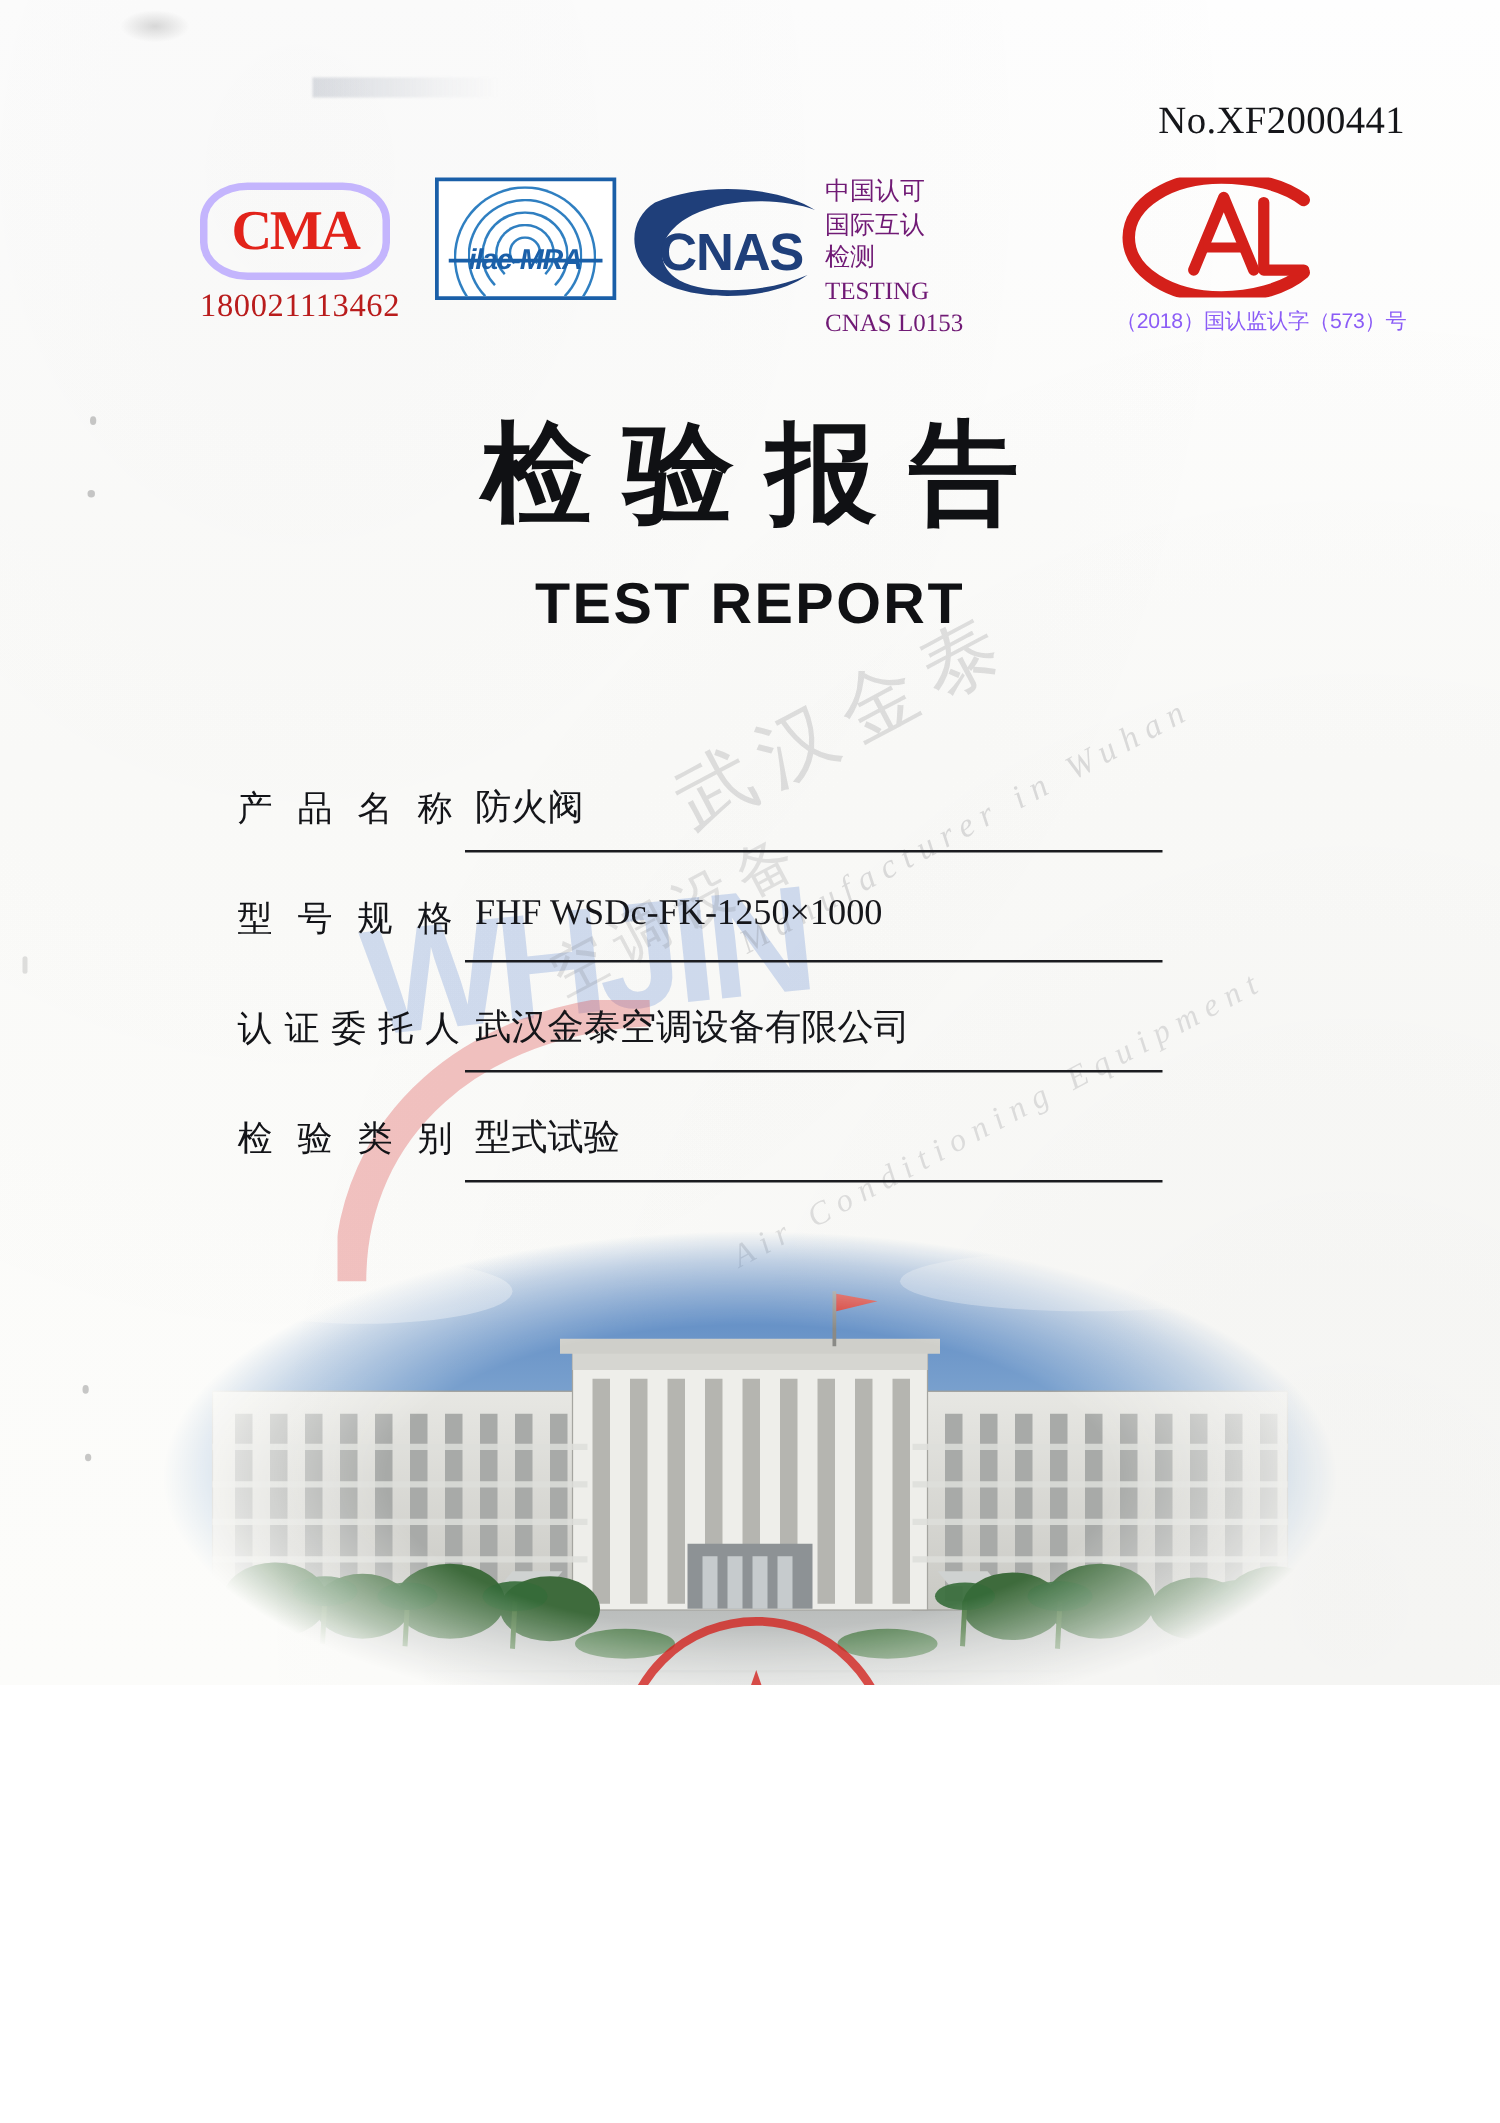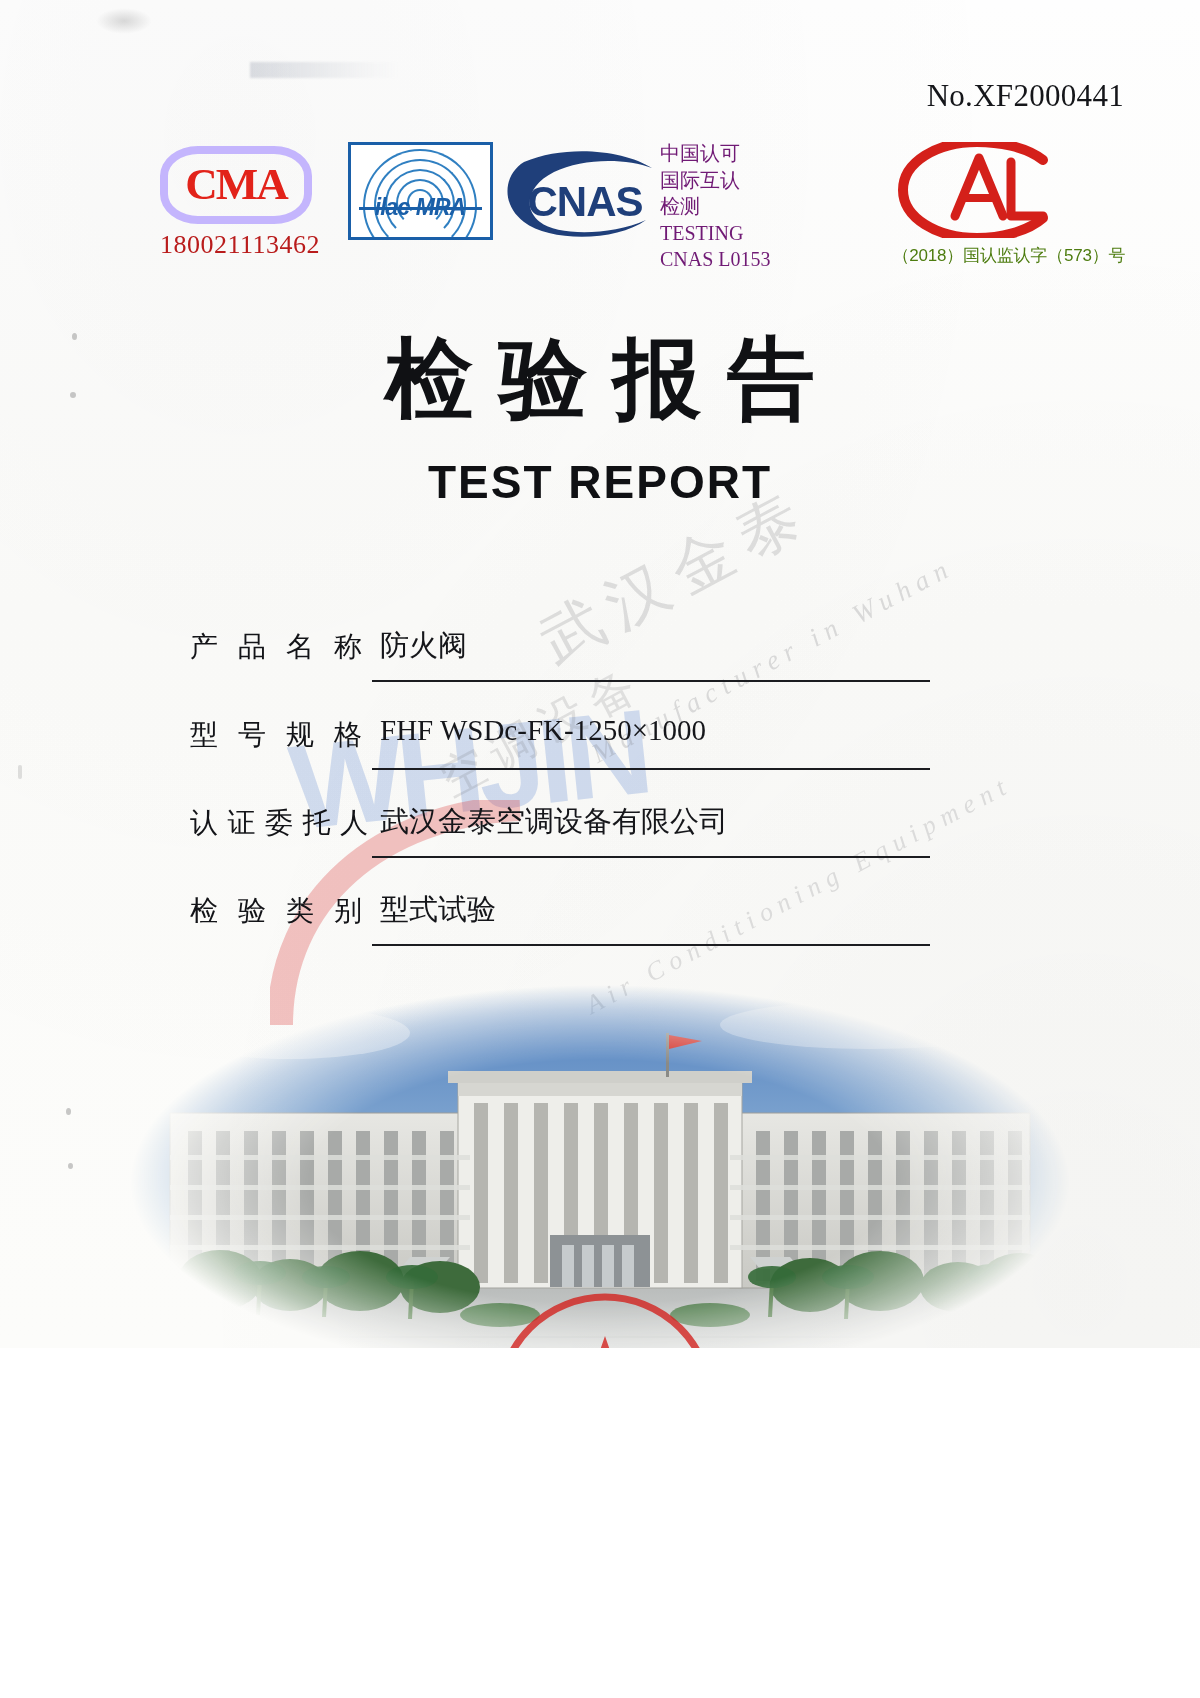--- a/index.html
+++ b/index.html
@@ -78,21 +78,21 @@
   .logo {
     position: absolute;
     text-align: center;
   }
 
   
   #logo-cma { left: 160px; top: 6px; width: 160px; }
   .cma-badge {
     width: 152px;
     height: 78px;
-    border: 8px solid #c4b5fd;
+    border: 6px solid #c4b5fd;
     border-radius: 38px / 30px;
     box-sizing: border-box;
     position: relative;
     overflow: hidden;
     padding-left: 20px;
   }
   .cma-badge .cma-text {
     position: absolute;
     left: 0; right: 0; top: 50%;
     transform: translateY(-52%);
@@ -188,21 +188,21 @@
     color: #701a75;
   }
 
   
   #logo-cal { left: 880px; top: 2px; width: 200px; }
   .cal-wrap { position: relative; width: 175px; height: 96px; margin: 0 auto; }
   .cal-num {
     margin-top: 2px;
     font-family: "Liberation Sans", sans-serif;
     font-size: 17px;
-    color: #4d7c0f;
+    color: #8b5cf6;
     letter-spacing: -.2px;
     white-space: nowrap;
   }
 
   
   #title-cn {
     position: absolute;
     top: 320px;
     left: 0;
     width: 1200px;

